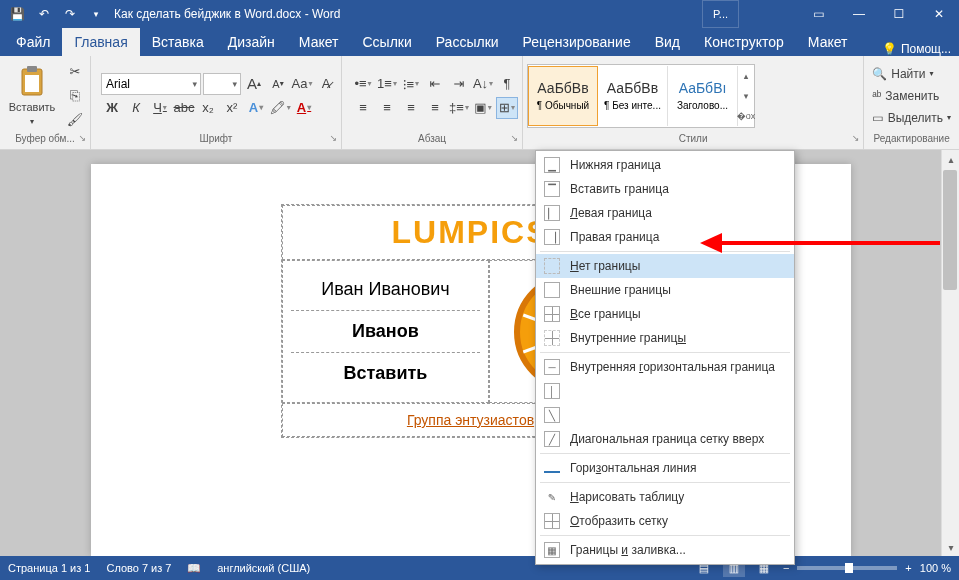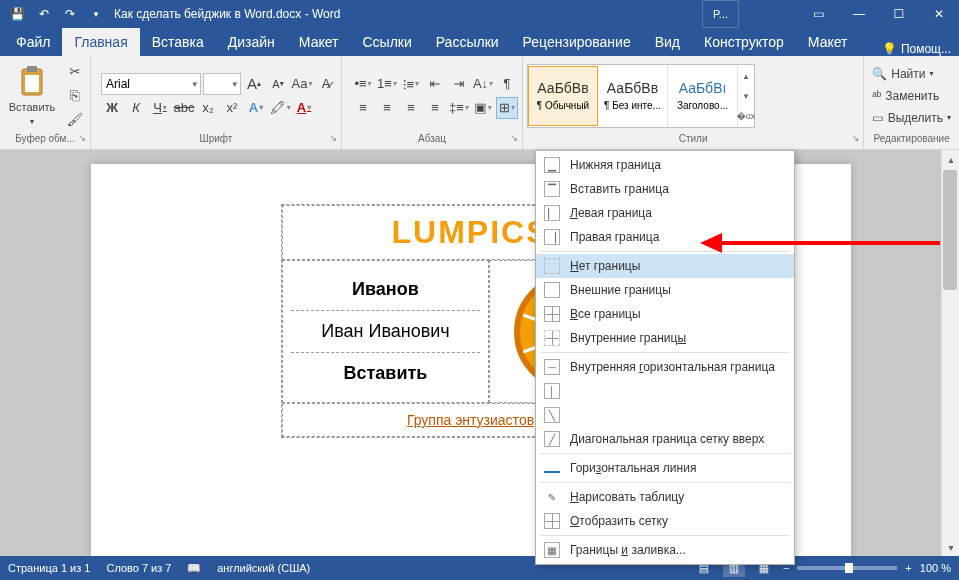--- a/index.html
+++ b/index.html
@@ -286,22 +286,22 @@
   <div class="doc-scroll">
     <div class="page">
       <div class="badge-table">
         <div class="badge-row title-row">
           <div class="badge-cell">
               <span class="lumpics">LUMPICS</span>
             </div>
         </div>
         <div class="badge-row">
           <div class="badge-cell left-col">
+            <div class="inner-row" style="font-weight:normal">Иван Иванович</div>
             <div class="inner-row">Иванов</div>
-            <div class="inner-row" style="font-weight:normal">Иван Иванович</div>
             <div class="inner-row">Вставить</div>
           </div>
           <div class="badge-cell right-col">
             <div class="orange">
               <div class="core"></div>
               <div class="slice" style="transform:rotate(0deg)"></div>
               <div class="slice" style="transform:rotate(40deg)"></div>
               <div class="slice" style="transform:rotate(80deg)"></div>
               <div class="slice" style="transform:rotate(120deg)"></div>
               <div class="slice" style="transform:rotate(160deg)"></div>

